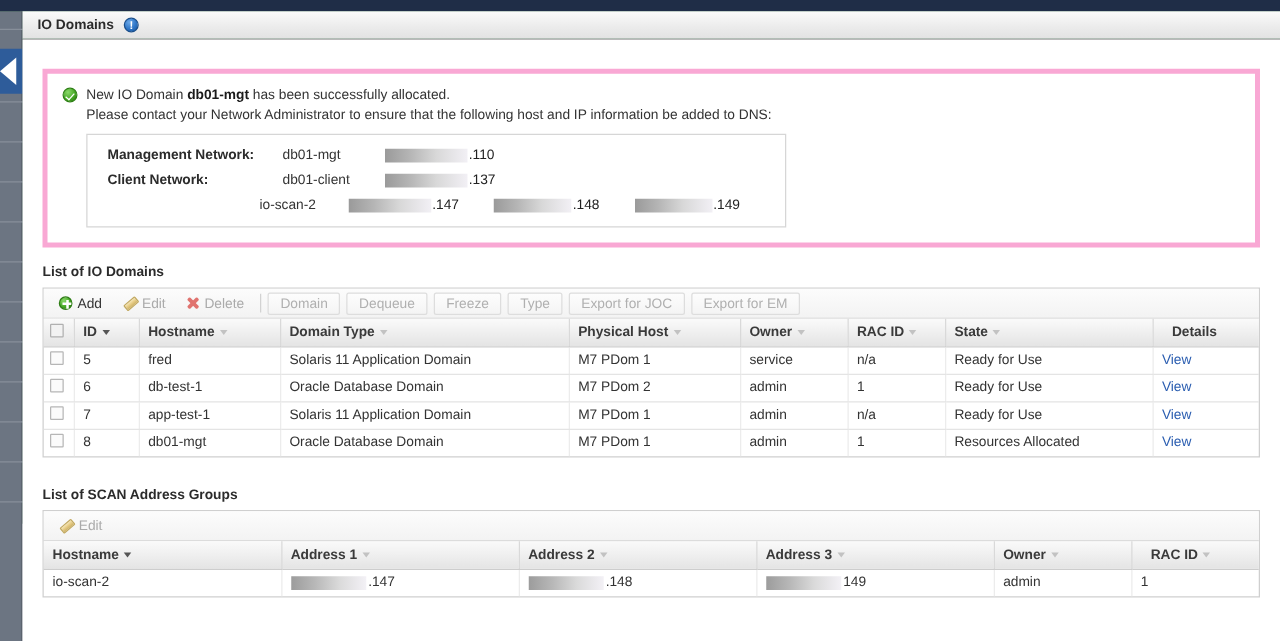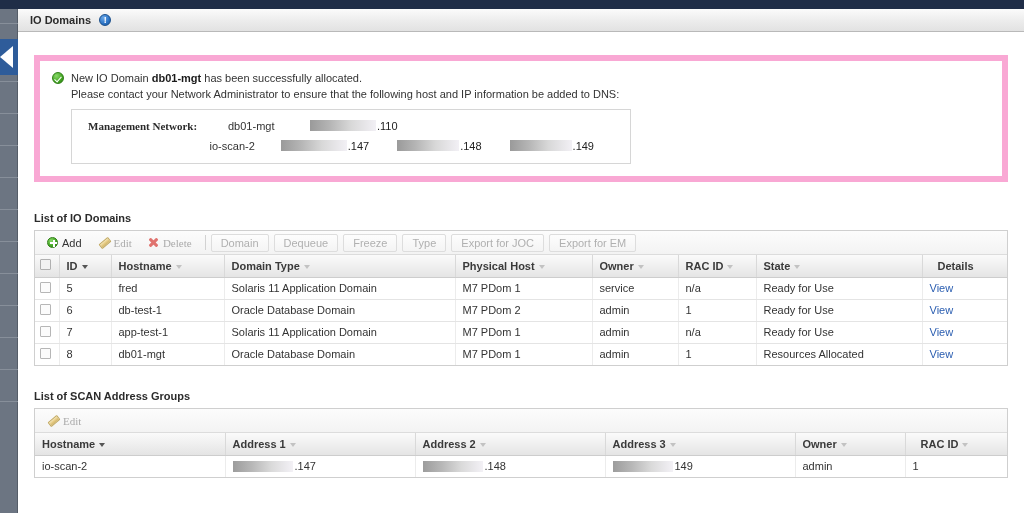--- a/index.html
+++ b/index.html
@@ -74,21 +74,21 @@
 
   
   .content {
     position: absolute; left: 18px; top: 32px; width: 1006px; height: 481px;
     background: #ffffff; padding: 0;
   }
 
   
   .notify {
     position: absolute; left: 16px; top: 23px; width: 974px;
-    border: 6px solid #f9a8d4;
+    border: 4px solid #f9a8d4;
     background: #ffffff;
     padding: 10px 12px 12px 12px;
   }
   .notify-line1 { display: flex; align-items: flex-start; gap: 7px; line-height: 14px; }
   .ok-icon {
     width: 12px; height: 12px; border-radius: 50%; flex: 0 0 12px; margin-top: 1px;
     background: radial-gradient(circle at 34% 28%, #8ad96a 0%, #42a521 60%, #2c7a14 100%);
     border: 1px solid #2f8016; position: relative;
   }
   .ok-icon::after {
@@ -99,23 +99,23 @@
   .notify-txt { font-size: 11px; color: #333; }
   .notify-txt b { font-weight: bold; color: #1a1a1a; }
   .notify-line2 { margin: 2px 0 0 19px; font-size: 11px; color: #333; line-height: 14px; }
 
   .net-box {
     margin: 8px 0 0 19px; width: 560px;
     border: 1px solid #d6d6d6; background: #ffffff;
     padding: 6px 8px 7px 8px;
   }
   .net-row { display: flex; align-items: center; height: 20px; }
-  .net-label { width: 148px; font-weight: bold; font-size: 11px; color: #2b2b2b; padding-left: 8px; font-family: Liberation Serif, serif; }
+  .net-label { width: 148px; font-weight: bold; font-size: 11px; color: #2b2b2b; padding-left: 8px; }
   .net-host  { width: 82px; font-size: 11px; color: #333; }
-  .net-ip    { display: flex; align-items: flex-start; margin-right: 28px; }
+  .net-ip    { display: flex; align-items: center; margin-right: 28px; }
   .redact {
     display: inline-block; height: 11px; width: 66px; margin-right: 1px;
     background: linear-gradient(to right, #9a9a9a 0%, #b5b5b5 30%, #d8d8d8 62%, #f2f0f5 100%);
   }
   .redact.w2 { width: 62px; }
   .ip-suffix { font-size: 11px; color: #222; }
 
   
   .sect-title {
     font-size: 11px; font-weight: bold; color: #2b2b2b;
@@ -125,21 +125,21 @@
   .panel { border: 1px solid #cfcfcf; background: #fff; }
   .toolbar {
     height: 24px; display: flex; align-items: center; gap: 0px;
     background: linear-gradient(to bottom, #fcfcfc 0%, #f3f3f3 100%);
     border-bottom: 1px solid #dcdcdc; padding: 0 4px;
   }
   .tb-item {
     display: flex; align-items: center; gap: 4px; padding: 0 8px; height: 20px;
     font-size: 11px; color: #333; cursor: pointer; white-space: nowrap;
   }
-  .tb-item.disabled { color: #aaa; cursor: default; font-family: Liberation Serif, serif; }
+  .tb-item.disabled { color: #aaa; cursor: default; }
   .tb-sep { width: 1px; height: 15px; background: #d2d2d2; margin: 0 5px; }
 
   .ico-add {
     width: 11px; height: 11px; border-radius: 50%; position: relative;
     background: radial-gradient(circle at 34% 28%, #8ad96a 0%, #3fa31f 62%, #2a7512 100%);
     border: 1px solid #2e7d15;
   }
   .ico-add::before, .ico-add::after {
     content: ""; position: absolute; background: #fff;
   }
@@ -264,20 +264,28 @@
       </div>
       <div class="notify-line2">Please contact your Network Administrator to ensure that the following host and IP information be added to DNS:</div>
 
       <div class="net-box">
         <div class="net-row">
           <span class="net-label">Management Network:</span>
           <span class="net-host">db01-mgt</span>
           <span class="net-ip">
               <span class="redact"></span>
               <span class="ip-suffix">.110</span>
+            </span>
+        </div>
+        <div class="net-row">
+          <span class="net-label">Client Network:</span>
+          <span class="net-host">db01-client</span>
+          <span class="net-ip">
+              <span class="redact"></span>
+              <span class="ip-suffix">.137</span>
             </span>
         </div>
         <div class="net-row">
           <span class="net-label"></span>
           <span class="net-host">io-scan-2</span>
           <span class="net-ip">
               <span class="redact"></span>
               <span class="ip-suffix">.147</span>
             </span>
           <span class="net-ip">

